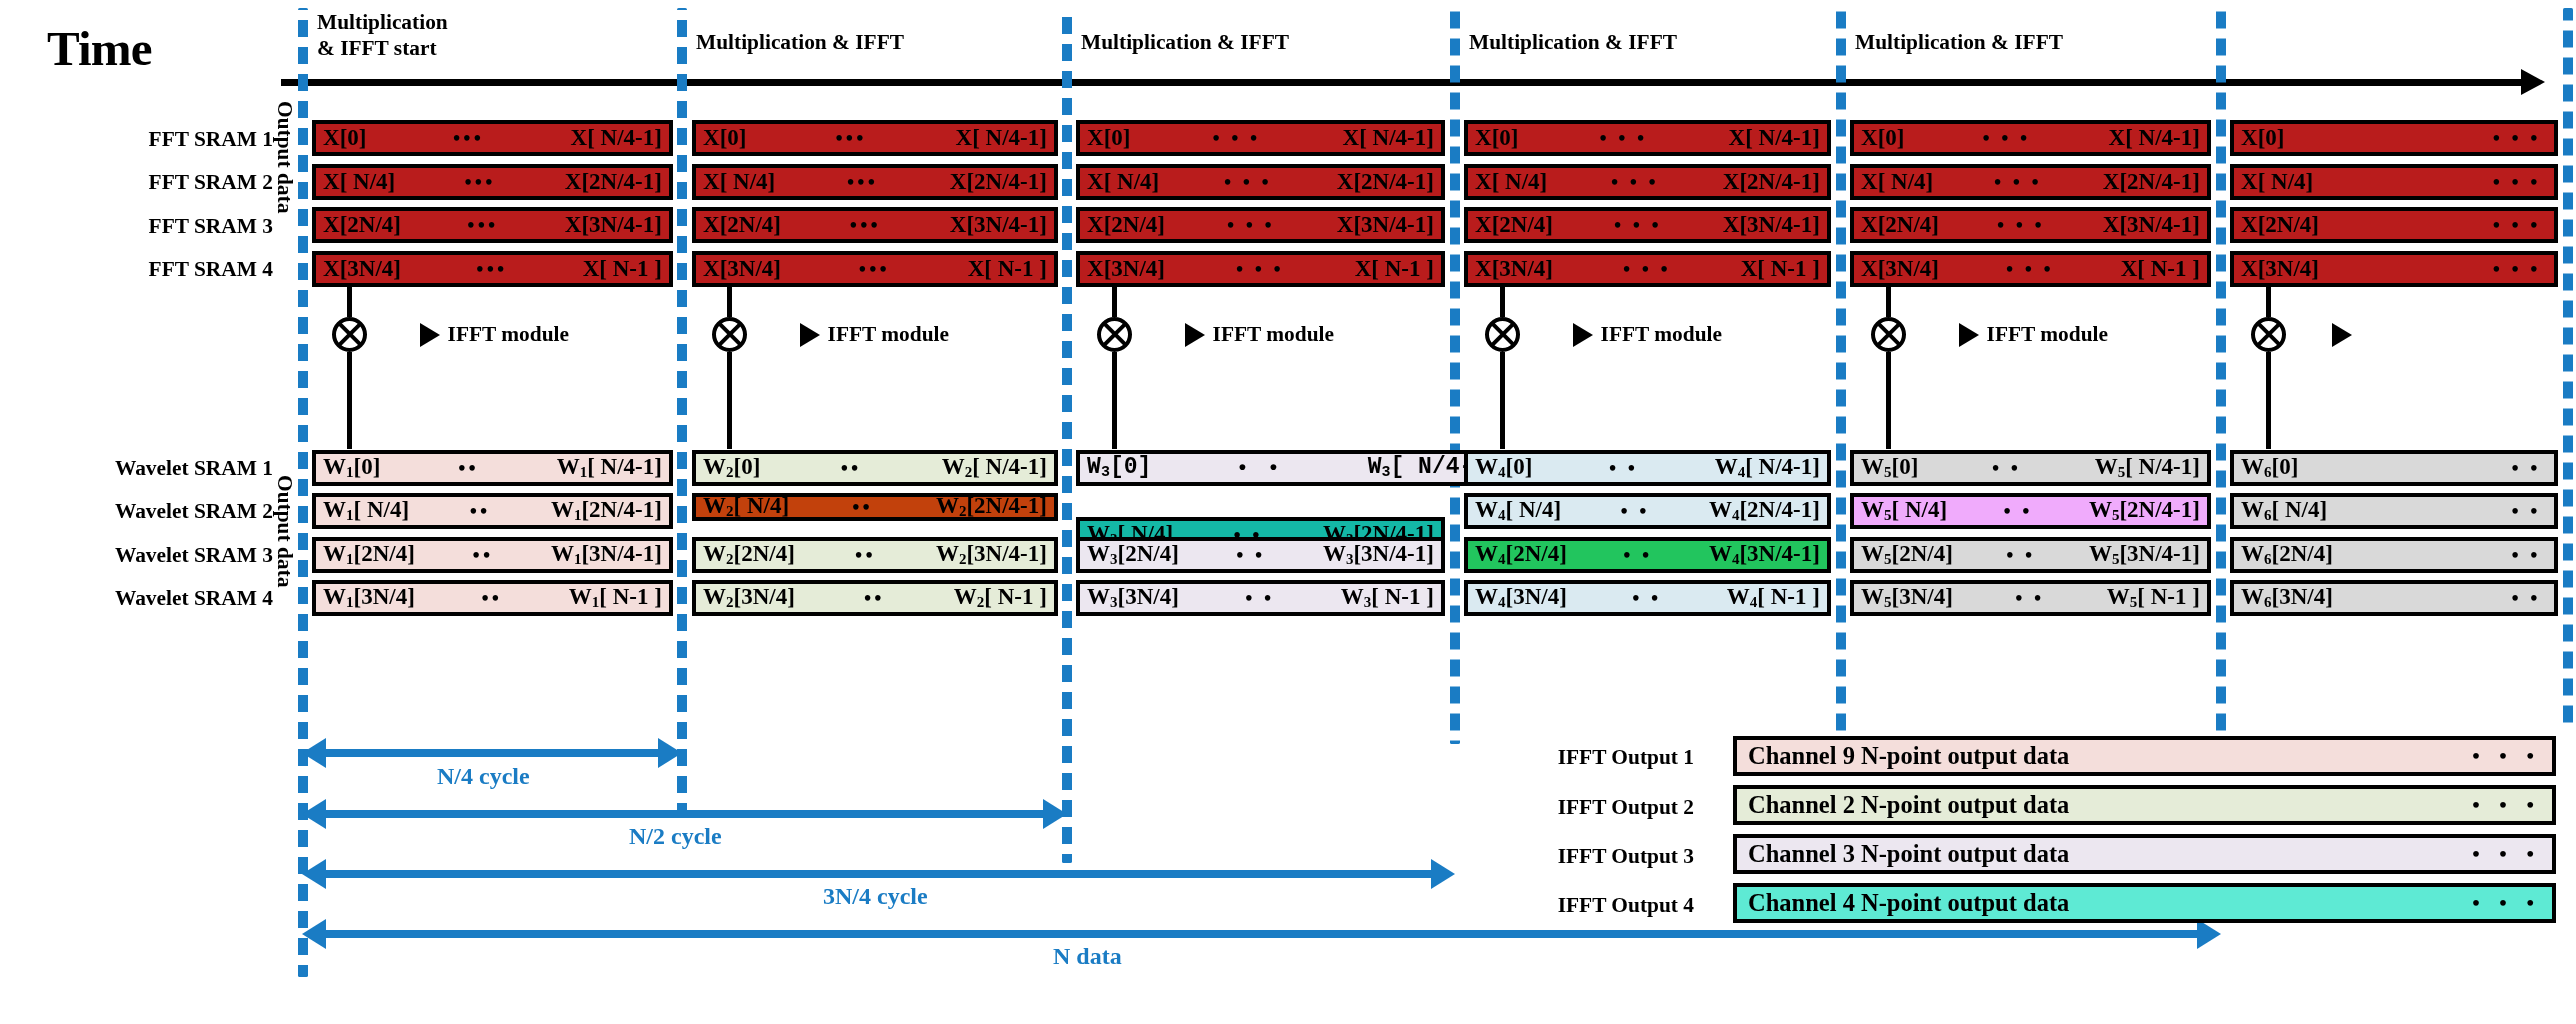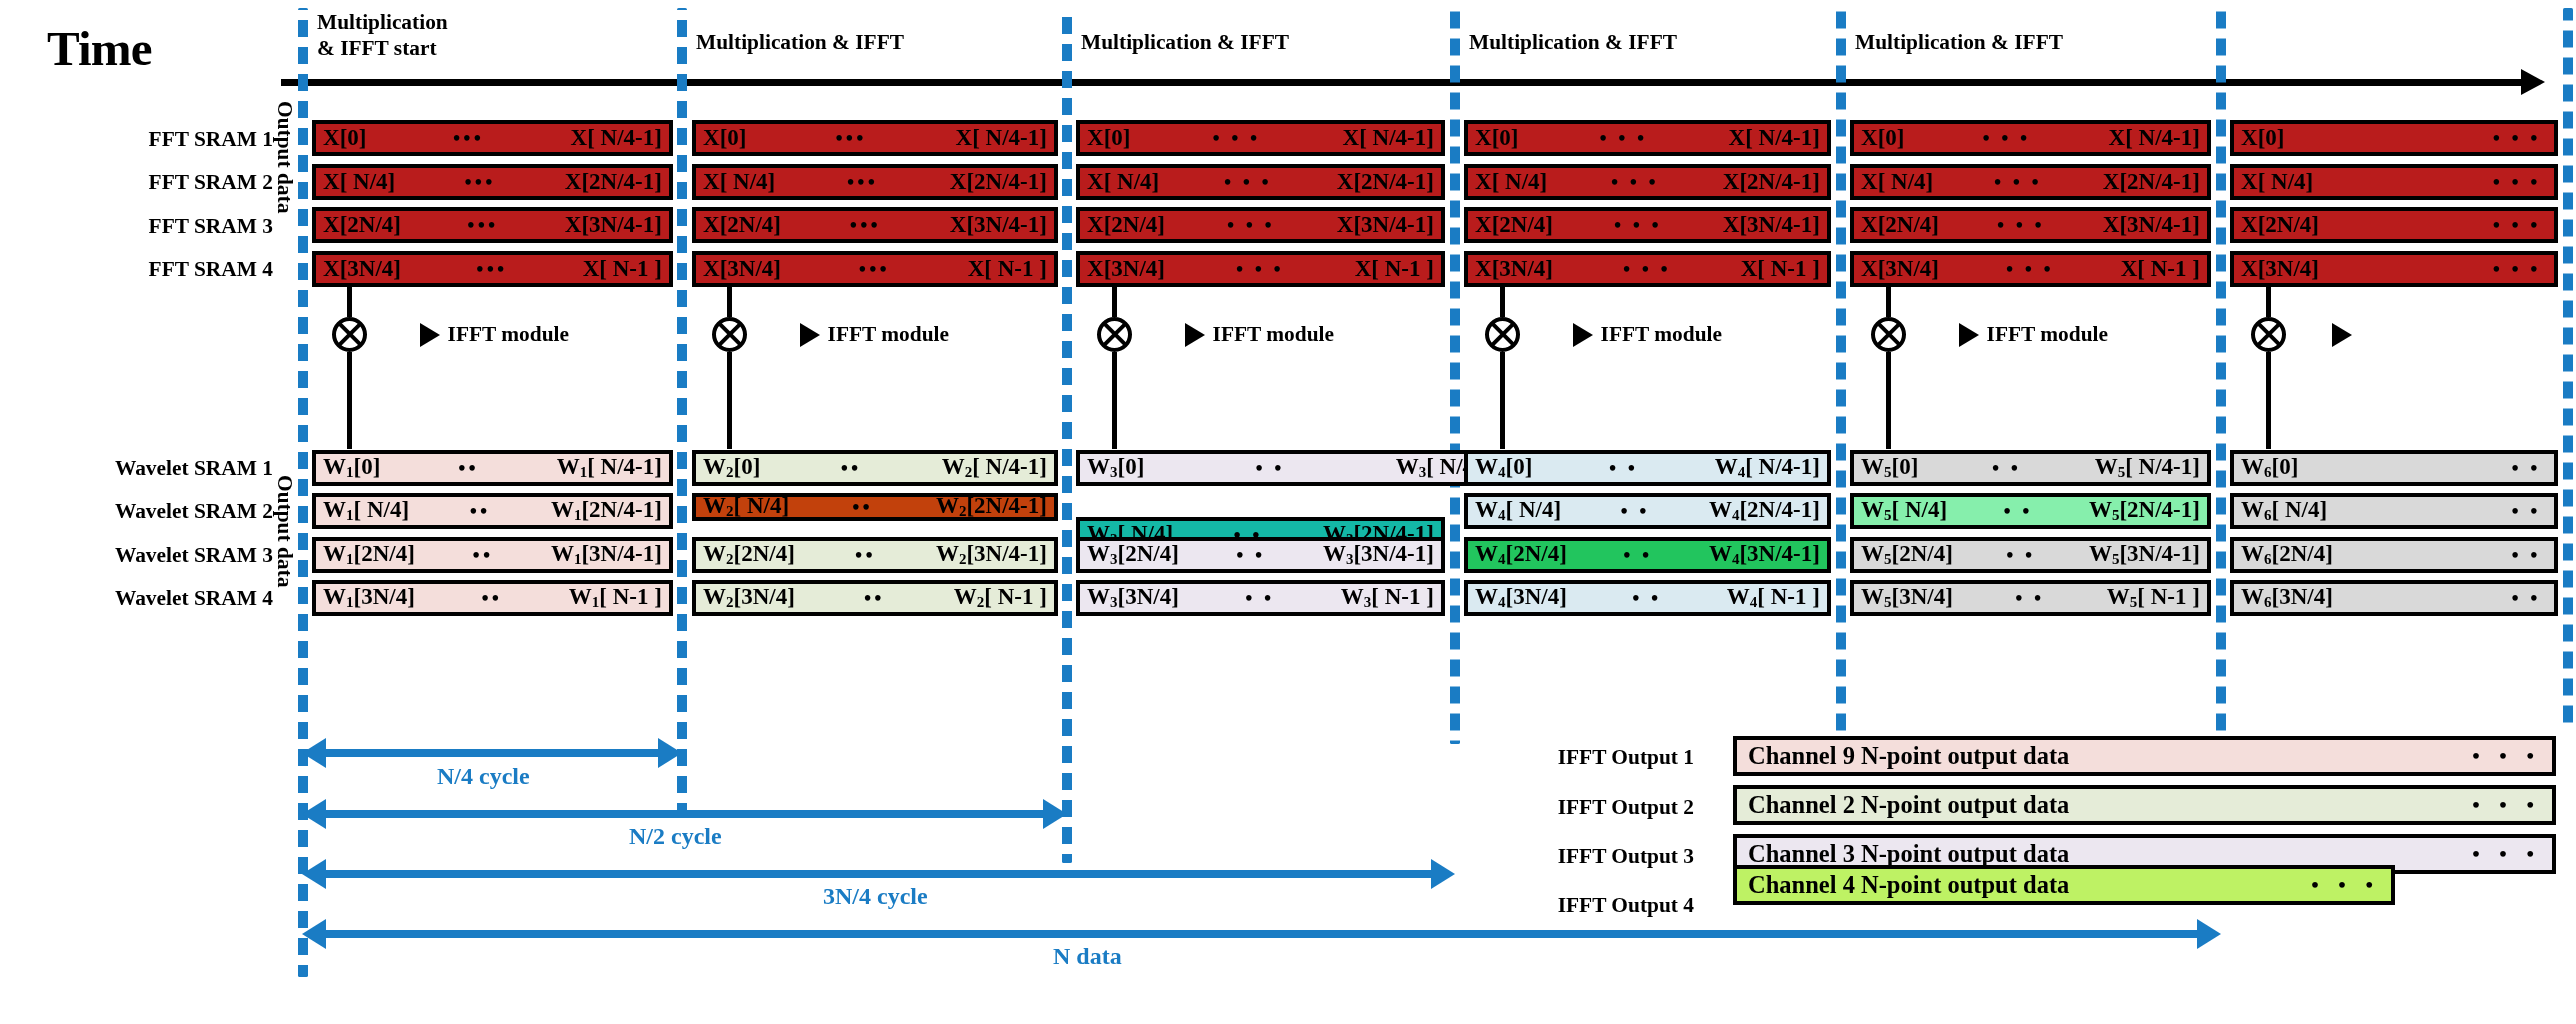--- a/index.html
+++ b/index.html
@@ -317,21 +317,21 @@
       <div class="cell" style="left:692px;top:537px;width:366px;height:36px;background:#e5ecd8;">
         <span class="a">W<sub>2</sub>[2N/4]</span>
         <span class="d">••</span>
         <span class="b">W<sub>2</sub>[3N/4-1]</span>
       </div>
       <div class="cell" style="left:692px;top:580px;width:366px;height:36px;background:#e5ecd8;">
         <span class="a">W<sub>2</sub>[3N/4]</span>
         <span class="d">••</span>
         <span class="b">W<sub>2</sub>[ N-1  ]</span>
       </div>
-      <div class="cell" style="left:1076px;top:450px;width:436px;height:36px;background:#ece7f0;">
+      <div class="cell" style="left:1076px;top:450px;width:436px;height:36px;background:#ece7f0;font-family:Liberation Mono, monospace;">
         <span class="a">W<sub>3</sub>[0]</span>
         <span class="d">• •</span>
         <span class="b">W<sub>3</sub>[ N/4-1]</span>
       </div>
       <div class="cell" style="left:1076px;top:517px;width:369px;height:36px;background:#14b8a6;">
         <span class="a">W<sub>3</sub>[ N/4]</span>
         <span class="d">• •</span>
         <span class="b">W<sub>3</sub>[2N/4-1]</span>
       </div>
       <div class="cell" style="left:1076px;top:537px;width:369px;height:36px;background:#ece7f0;">
@@ -362,21 +362,21 @@
       <div class="cell" style="left:1464px;top:580px;width:367px;height:36px;background:#daeaf1;">
         <span class="a">W<sub>4</sub>[3N/4]</span>
         <span class="d">• •</span>
         <span class="b">W<sub>4</sub>[ N-1  ]</span>
       </div>
       <div class="cell" style="left:1850px;top:450px;width:361px;height:36px;background:#d9d9d9;">
         <span class="a">W<sub>5</sub>[0]</span>
         <span class="d">• •</span>
         <span class="b">W<sub>5</sub>[ N/4-1]</span>
       </div>
-      <div class="cell" style="left:1850px;top:493px;width:361px;height:36px;background:#86efac;">
+      <div class="cell" style="left:1850px;top:493px;width:361px;height:36px;background:#f0abfc;">
         <span class="a">W<sub>5</sub>[ N/4]</span>
         <span class="d">• •</span>
         <span class="b">W<sub>5</sub>[2N/4-1]</span>
       </div>
       <div class="cell" style="left:1850px;top:537px;width:361px;height:36px;background:#d9d9d9;">
         <span class="a">W<sub>5</sub>[2N/4]</span>
         <span class="d">• •</span>
         <span class="b">W<sub>5</sub>[3N/4-1]</span>
       </div>
       <div class="cell" style="left:1850px;top:580px;width:361px;height:36px;background:#d9d9d9;">
@@ -433,20 +433,20 @@
       <div class="outcell" style="left:1733px;top:785px;width:823px;height:40px;background:#e5ecd8;">
         <span>Channel 2 N-point output data</span>
         <span class="dots">• • •</span>
       </div>
       <div class="outlbl" style="left:1472px;top:844px;width:222px;">IFFT Output 3</div>
       <div class="outcell" style="left:1733px;top:834px;width:823px;height:40px;background:#ece7f0;">
         <span>Channel 3 N-point output data</span>
         <span class="dots">• • •</span>
       </div>
       <div class="outlbl" style="left:1472px;top:893px;width:222px;">IFFT Output 4</div>
-      <div class="outcell" style="left:1733px;top:865px;width:662px;height:40px;background:#bef264;">
+      <div class="outcell" style="left:1733px;top:883px;width:823px;height:40px;background:#5eead4;">
         <span>Channel 4 N-point output data</span>
         <span class="dots">• • •</span>
       </div>
     </div>
 
 </div>
 
 
 </body></html>

